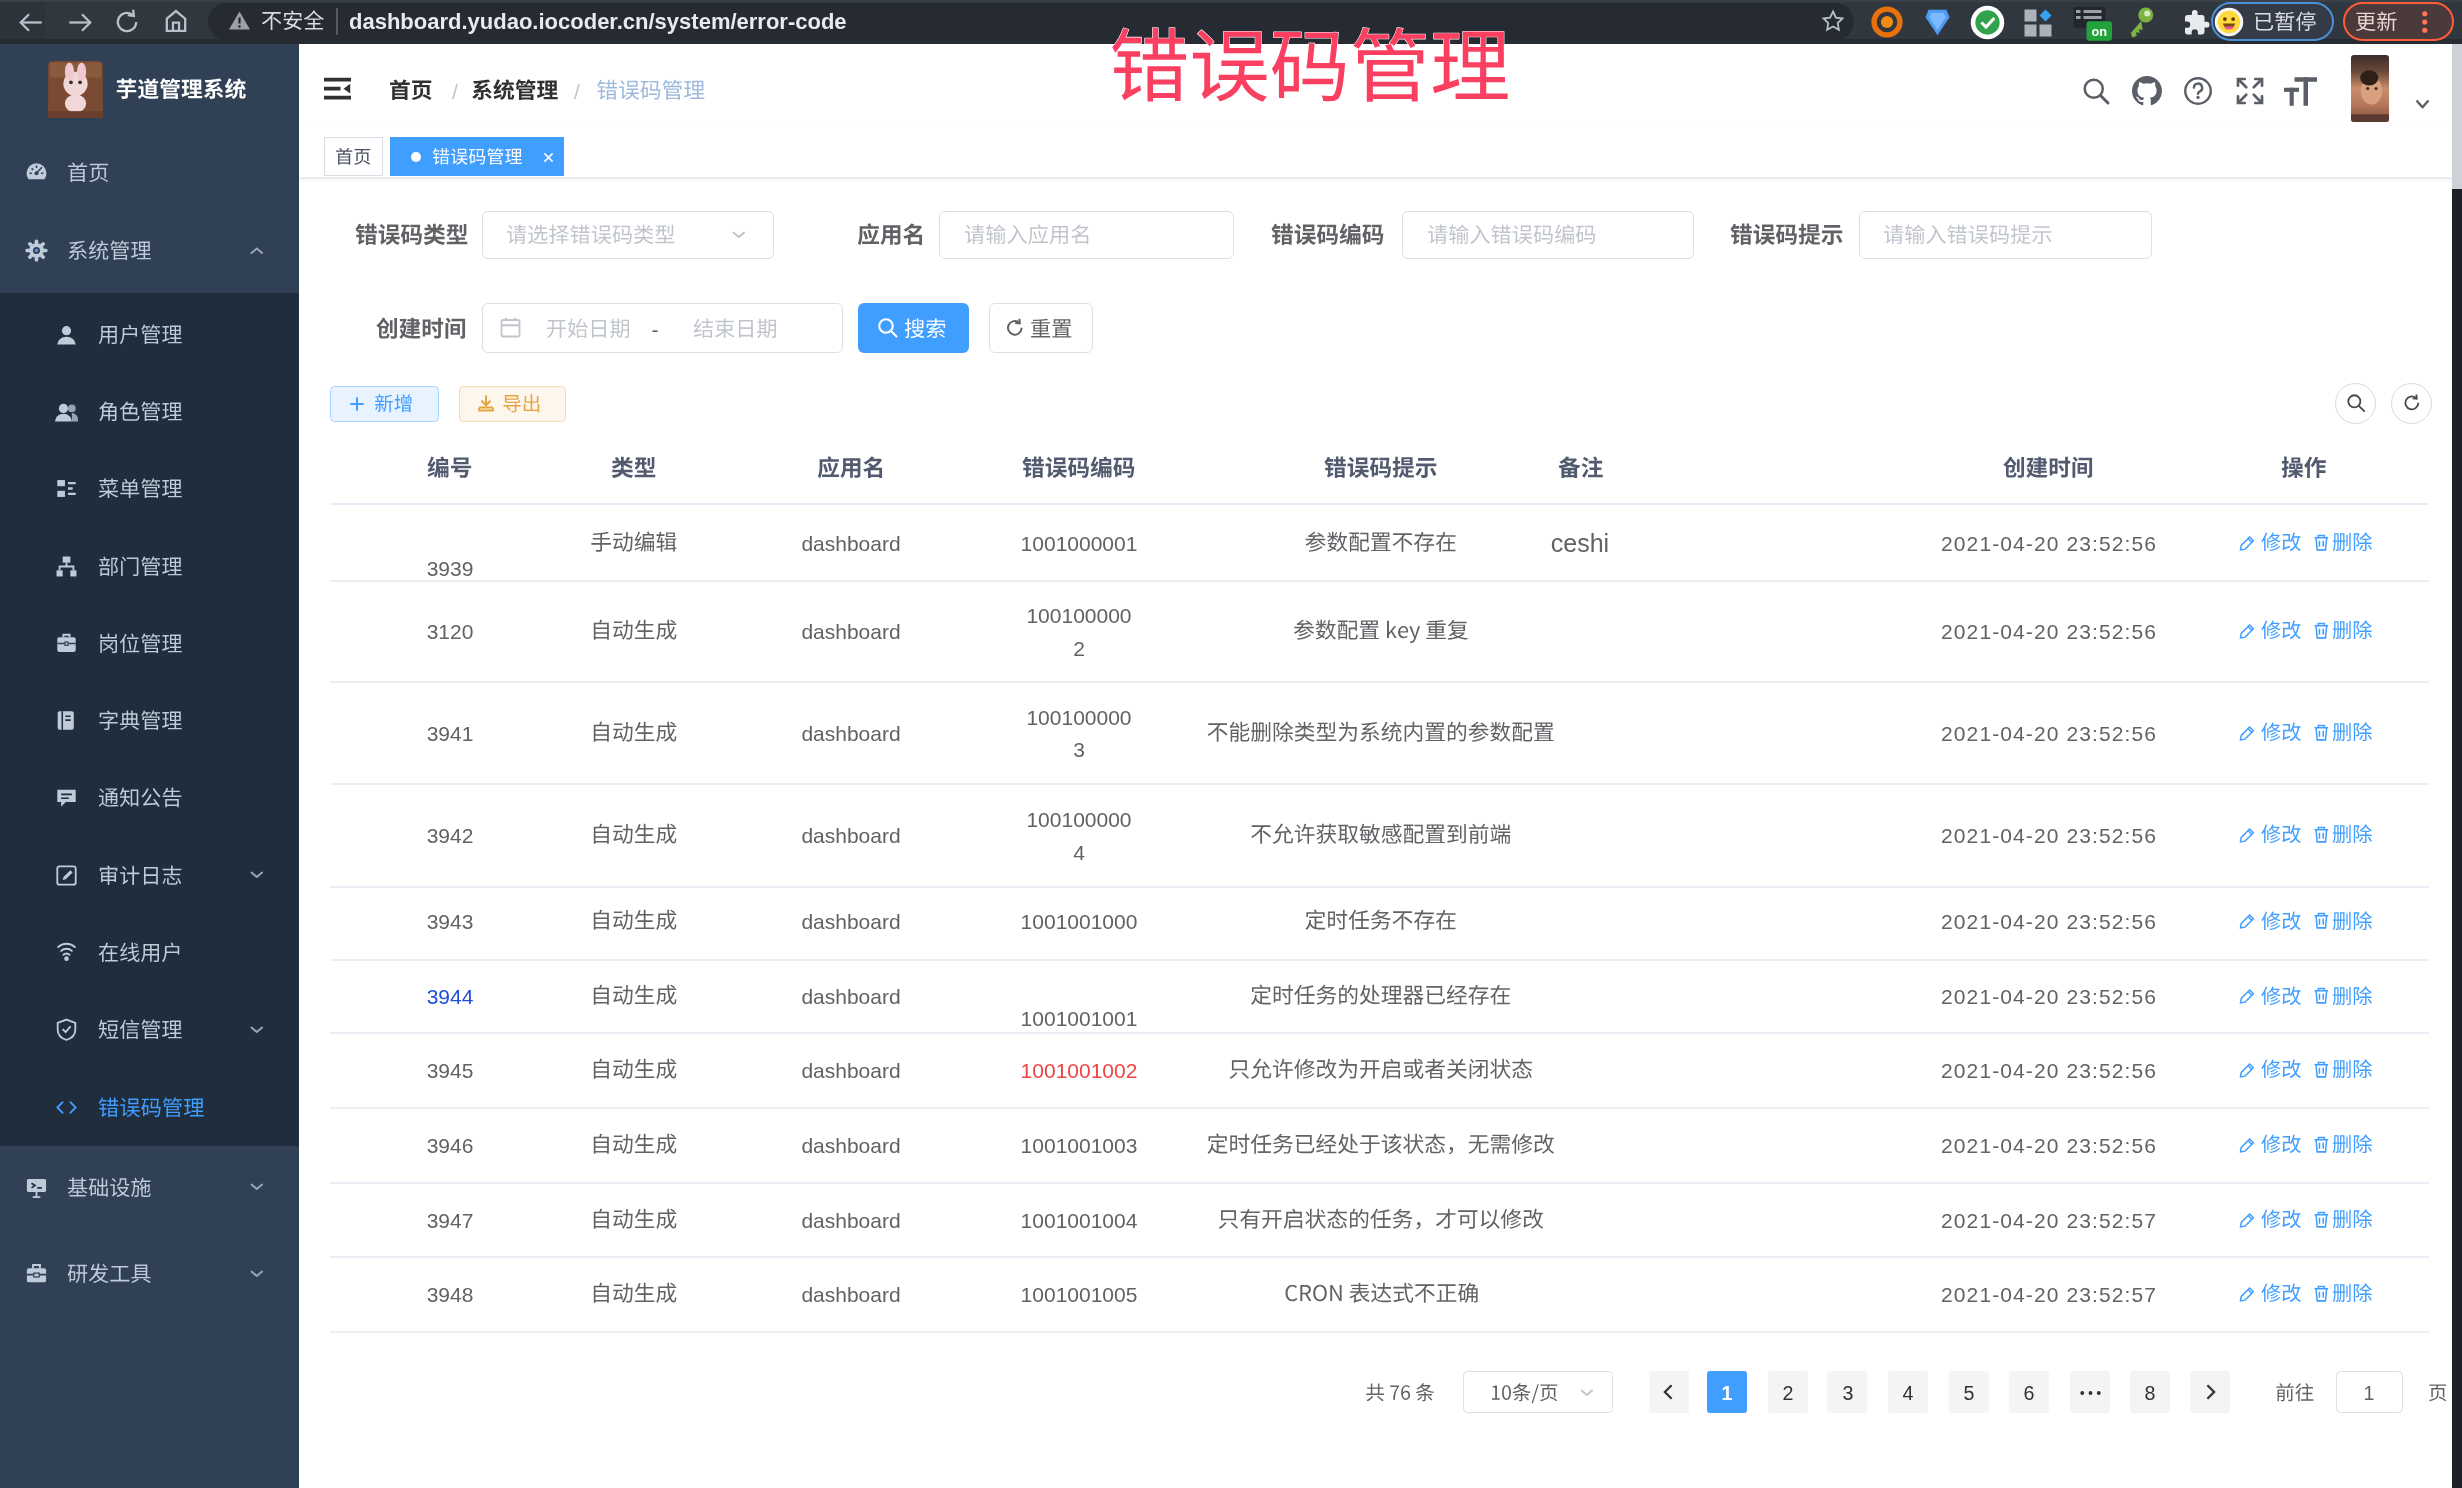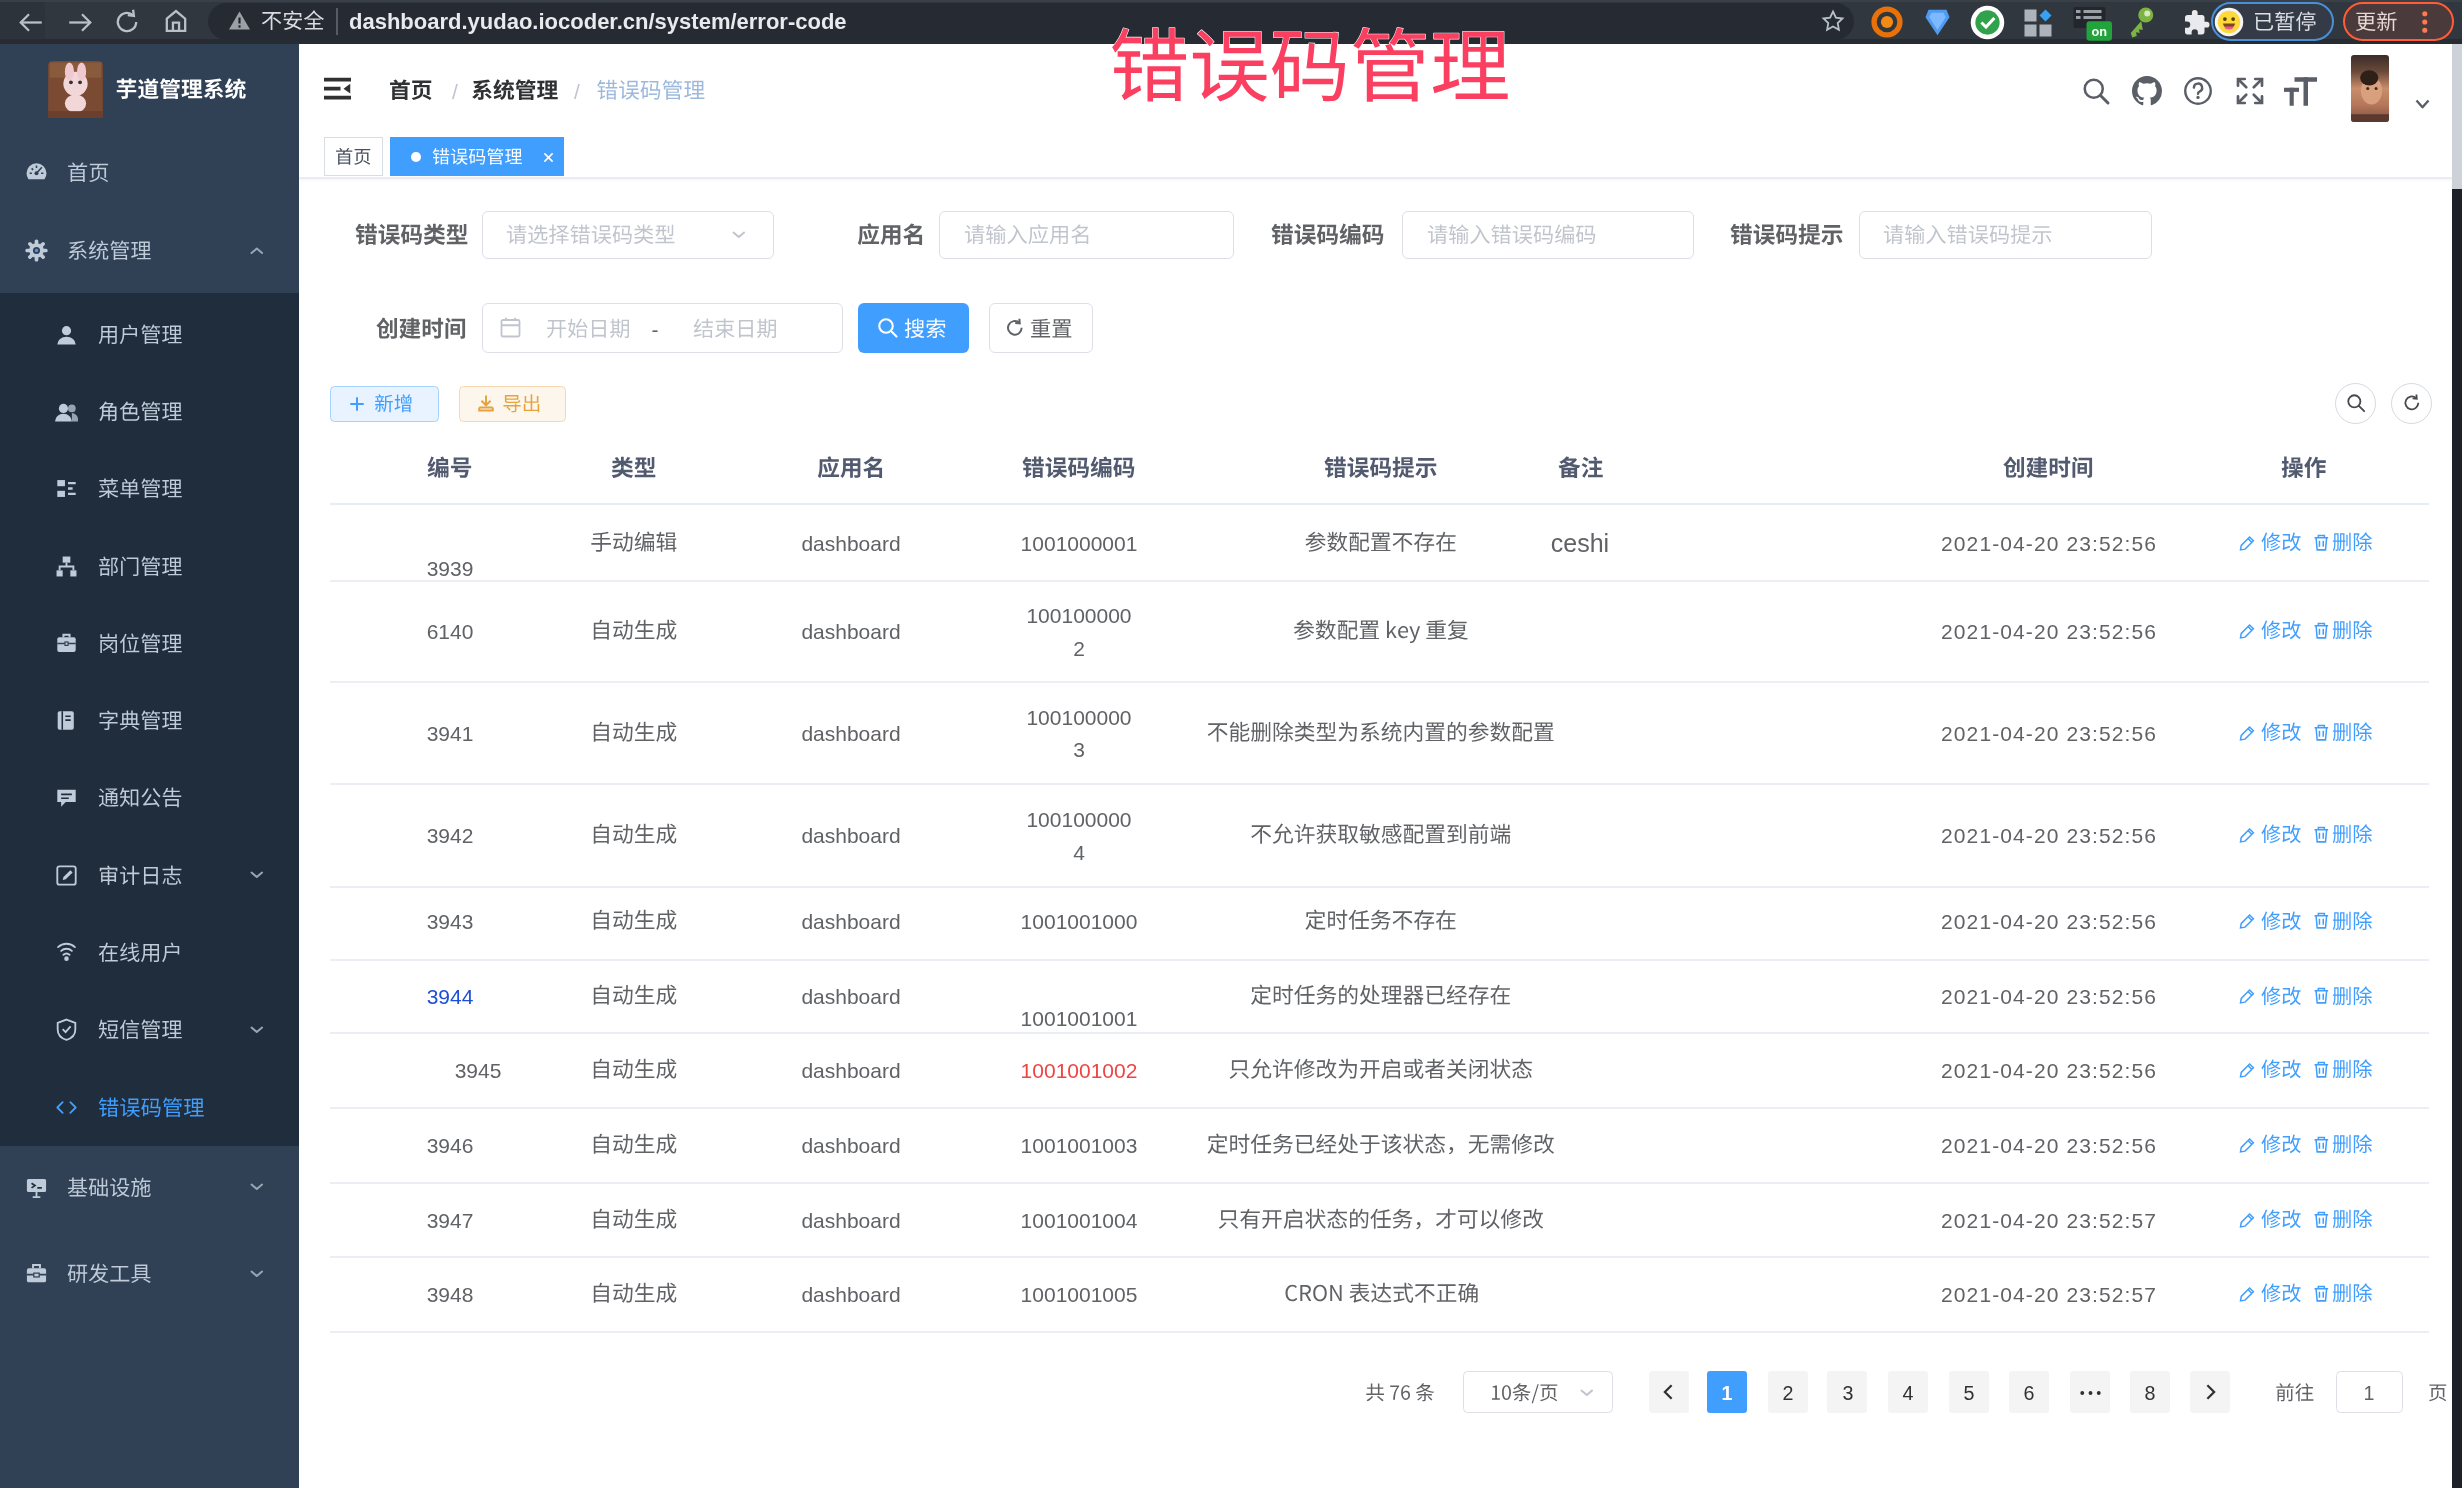--- a/index.html
+++ b/index.html
@@ -947,21 +947,21 @@
       <path d="M8.5 9 v8 M13.5 9 v8"></path>
     </g>
   </svg>
 <svg style="position:absolute;left:2332px;top:528px;overflow:visible" width="42" height="28" viewBox="0 0 56 37">
     <g transform="translate(0,28.5) scale(0.027)" fill="#409eff">
       <use href="#q110" x="0"></use>
       <use href="#q111" x="1000"></use>
     </g>
   </svg>
 <div style="position:absolute;left:330px;top:580px;width:2099px;height:1.5px;background:#ebeef5"></div>
-<span style="position:absolute;left:450px;top:621px;font-family:'Liberation Sans',sans-serif;font-weight:400;font-size:21px;line-height:21px;color:#606266;letter-spacing:0px;white-space:pre;transform:translateX(-50%);">6140</span>
+<span style="position:absolute;left:450px;top:621px;font-family:'Liberation Sans',sans-serif;font-weight:400;font-size:21px;line-height:21px;color:#606266;letter-spacing:0px;white-space:pre;transform:translateX(-50%);">3120</span>
 <svg style="position:absolute;left:590px;top:615px;overflow:visible" width="89" height="30" viewBox="0 0 118 40">
     <g transform="translate(0,30.7) scale(0.029)" fill="#606266">
       <use href="#q112" x="0"></use>
       <use href="#q102" x="1000"></use>
       <use href="#q113" x="2000"></use>
       <use href="#q114" x="3000"></use>
     </g>
   </svg>
 <span style="position:absolute;left:851px;top:621px;font-family:'Liberation Sans',sans-serif;font-weight:400;font-size:21px;line-height:21px;color:#606266;letter-spacing:0px;white-space:pre;transform:translateX(-50%);">dashboard</span>
 <span style="position:absolute;left:1079px;top:605px;font-family:'Liberation Sans',sans-serif;font-weight:400;font-size:21px;line-height:21px;color:#606266;letter-spacing:0px;white-space:pre;transform:translateX(-50%);">100100000</span>
@@ -1196,21 +1196,21 @@
       <path d="M8.5 9 v8 M13.5 9 v8"></path>
     </g>
   </svg>
 <svg style="position:absolute;left:2332px;top:982px;overflow:visible" width="42" height="28" viewBox="0 0 56 37">
     <g transform="translate(0,28.5) scale(0.027)" fill="#409eff">
       <use href="#q110" x="0"></use>
       <use href="#q111" x="1000"></use>
     </g>
   </svg>
 <div style="position:absolute;left:330px;top:1032px;width:2099px;height:1.5px;background:#ebeef5"></div>
-<span style="position:absolute;left:450px;top:1060px;font-family:'Liberation Sans',sans-serif;font-weight:400;font-size:21px;line-height:21px;color:#606266;letter-spacing:0px;white-space:pre;transform:translateX(-50%);margin-left:28px;">3945</span>
+<span style="position:absolute;left:450px;top:1060px;font-family:'Liberation Sans',sans-serif;font-weight:400;font-size:21px;line-height:21px;color:#606266;letter-spacing:0px;white-space:pre;transform:translateX(-50%);">3945</span>
 <svg style="position:absolute;left:590px;top:1054px;overflow:visible" width="89" height="30" viewBox="0 0 118 40">
     <g transform="translate(0,30.7) scale(0.029)" fill="#606266">
       <use href="#q112" x="0"></use>
       <use href="#q102" x="1000"></use>
       <use href="#q113" x="2000"></use>
       <use href="#q114" x="3000"></use>
     </g>
   </svg>
 <span style="position:absolute;left:851px;top:1060px;font-family:'Liberation Sans',sans-serif;font-weight:400;font-size:21px;line-height:21px;color:#606266;letter-spacing:0px;white-space:pre;transform:translateX(-50%);">dashboard</span>
 <span style="position:absolute;left:1079px;top:1060px;font-family:'Liberation Sans',sans-serif;font-weight:400;font-size:21px;line-height:21px;color:#ef4444;letter-spacing:0px;white-space:pre;transform:translateX(-50%);">1001001002</span>

